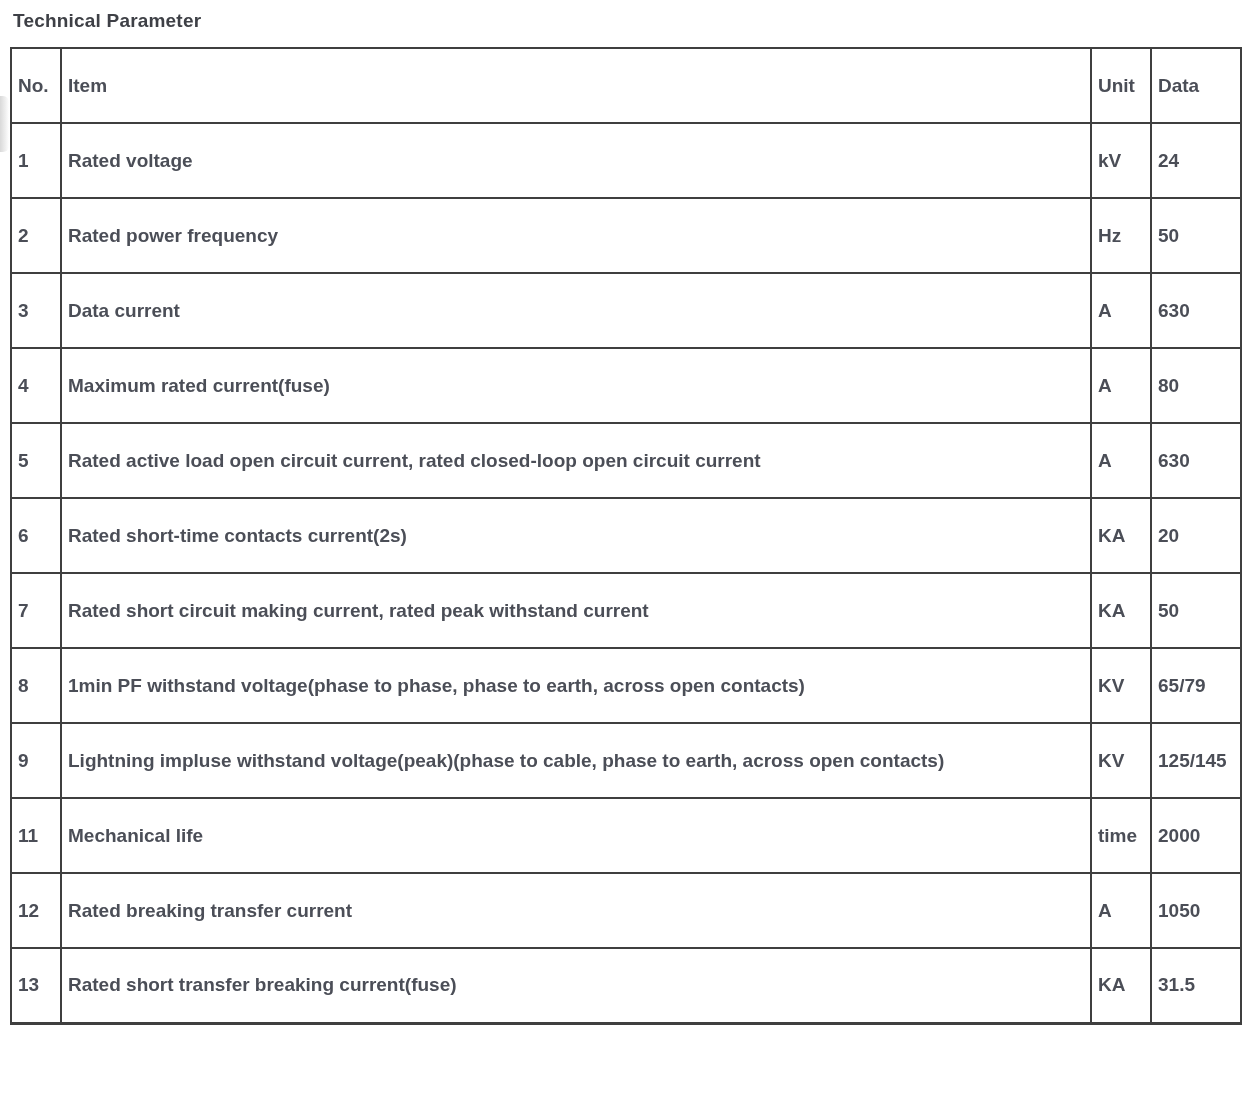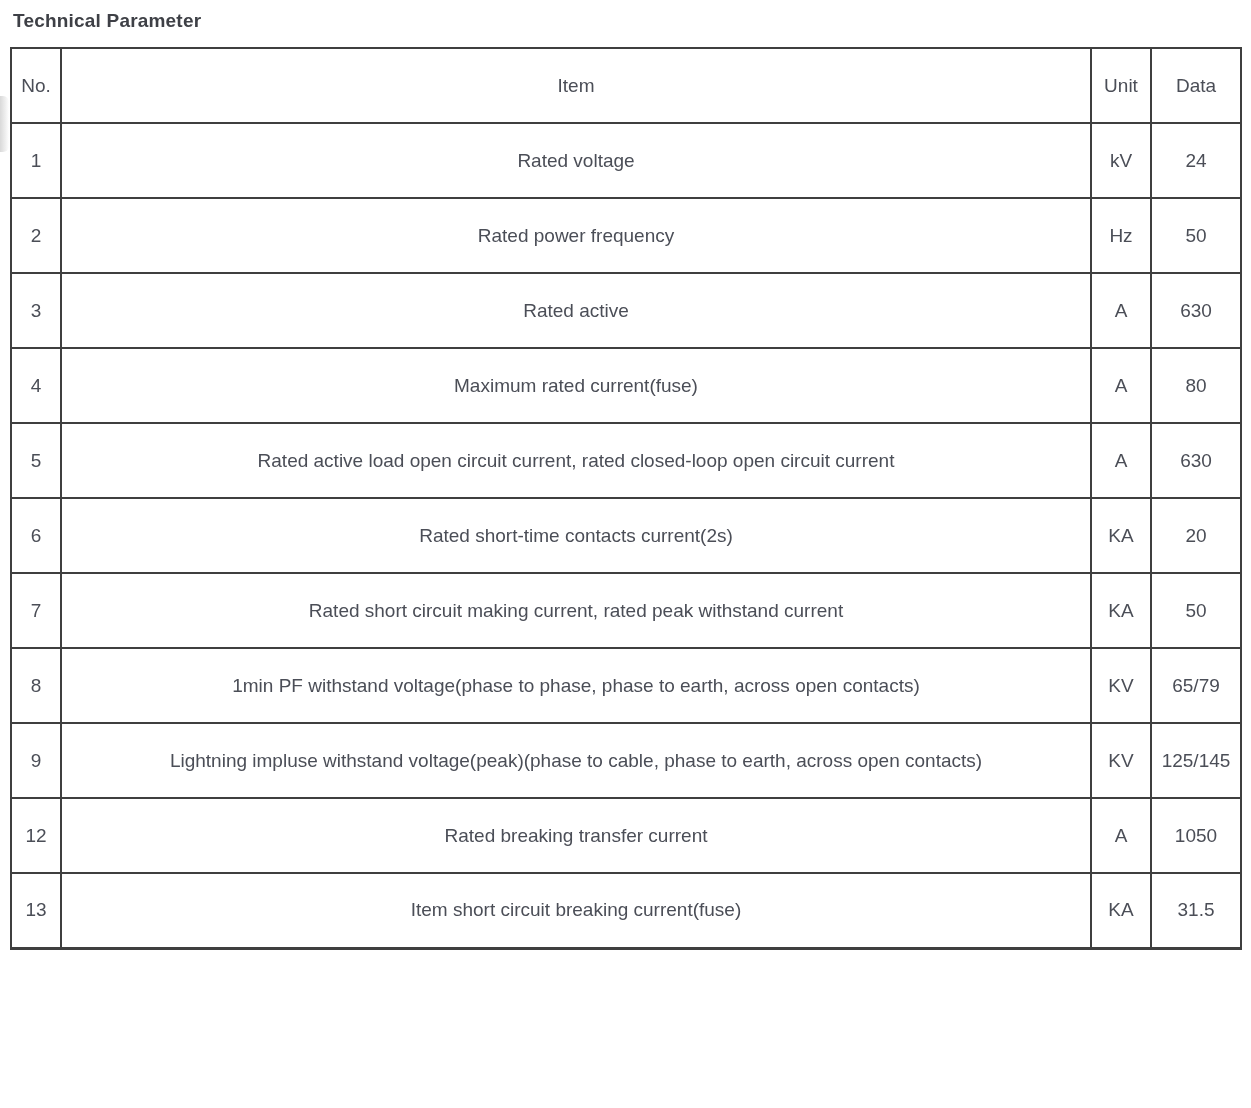--- a/index.html
+++ b/index.html
@@ -43,23 +43,23 @@
     border-collapse: collapse;
     table-layout: fixed;
     color: #4b4e57;
     font-size: 19px;
   }
 
   table.spec-table th,
   table.spec-table td {
     border: 2px solid #3f3f3f;
     height: 75px;
-    text-align: center;
+    text-align: left;
     vertical-align: middle;
-    font-weight: 400;
+    font-weight: 700;
     padding: 2px 6px;
     overflow: hidden;
   }
 
   table.spec-table tbody tr:last-child td {
     border-bottom-width: 3px;
     margin-left: 20px;
   }
 
   col.c-no   { width: 50px; }
@@ -97,21 +97,21 @@
         <td>24</td>
       </tr>
       <tr>
         <td>2</td>
         <td>Rated power frequency</td>
         <td>Hz</td>
         <td>50</td>
       </tr>
       <tr>
         <td>3</td>
-        <td>Rated active</td>
+        <td>Data current</td>
         <td>A</td>
         <td>630</td>
       </tr>
       <tr>
         <td>4</td>
         <td>Maximum rated current(fuse)</td>
         <td>A</td>
         <td>80</td>
       </tr>
       <tr>
@@ -138,25 +138,31 @@
         <td>KV</td>
         <td>65/79</td>
       </tr>
       <tr>
         <td>9</td>
         <td>Lightning impluse withstand voltage(peak)(phase to cable, phase to earth, across open contacts)</td>
         <td>KV</td>
         <td>125/145</td>
       </tr>
       <tr>
+        <td>11</td>
+        <td>Mechanical life</td>
+        <td>time</td>
+        <td>2000</td>
+      </tr>
+      <tr>
         <td>12</td>
         <td>Rated breaking transfer current</td>
         <td>A</td>
         <td>1050</td>
       </tr>
       <tr>
         <td>13</td>
-        <td>Item short circuit breaking current(fuse)</td>
+        <td>Rated short transfer breaking current(fuse)</td>
         <td>KA</td>
         <td>31.5</td>
       </tr>
     </tbody>
 </table>
 
 </body></html>

